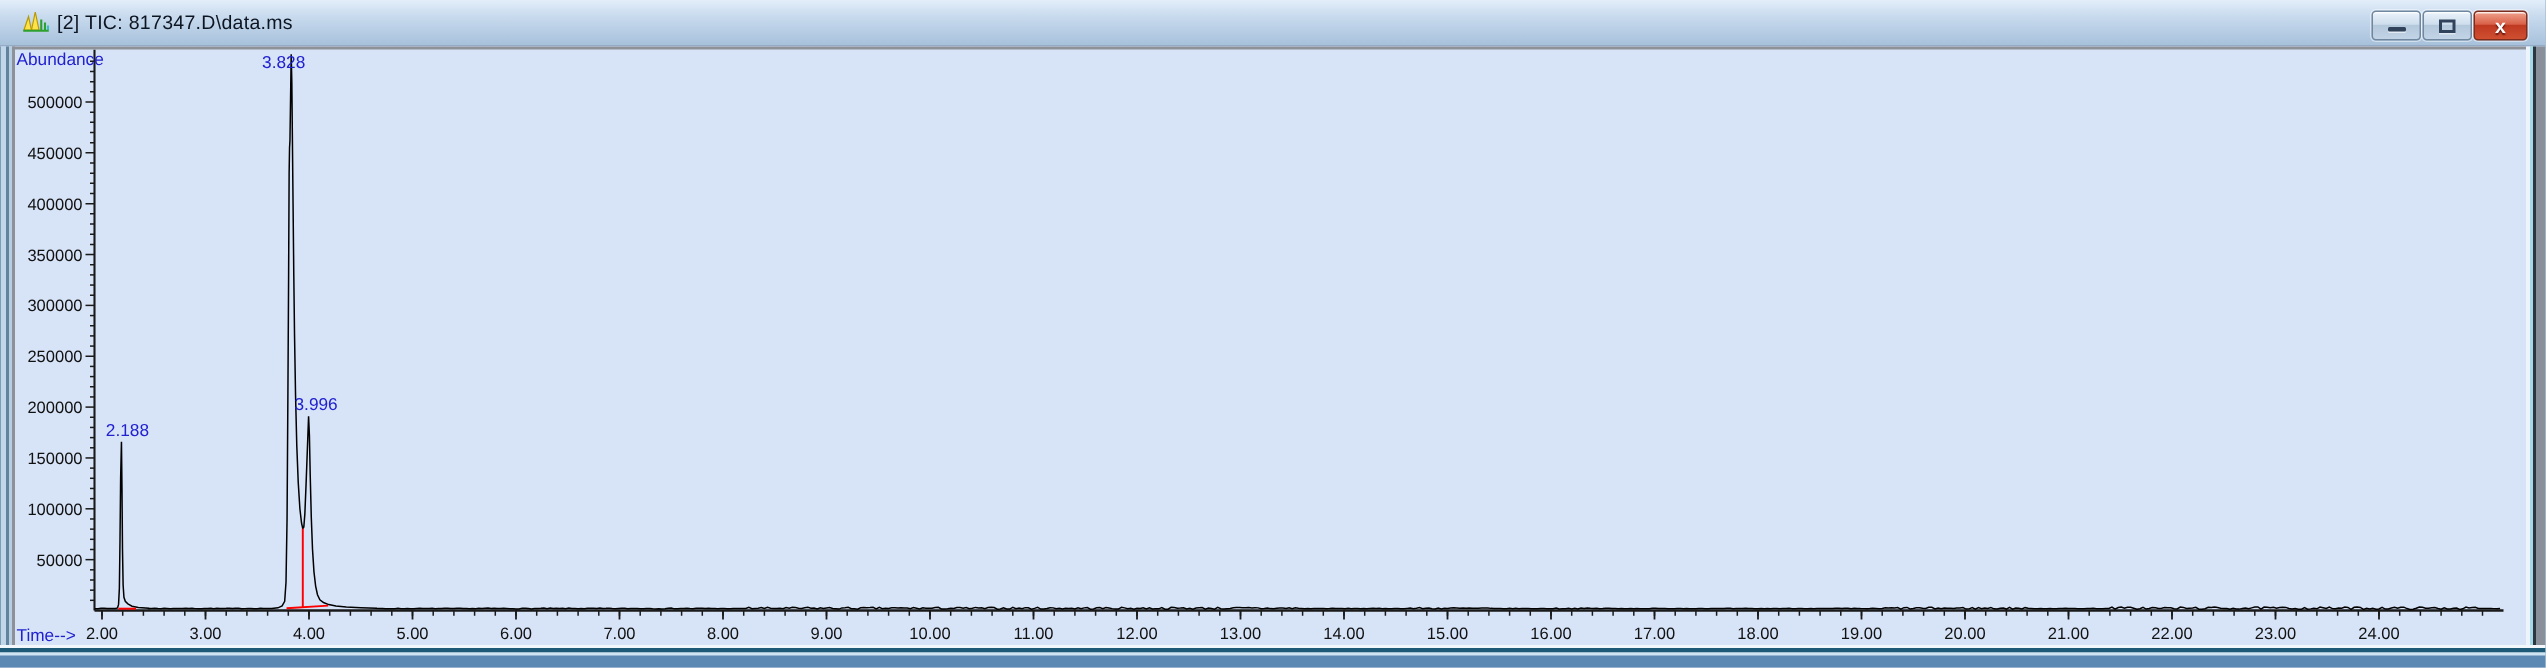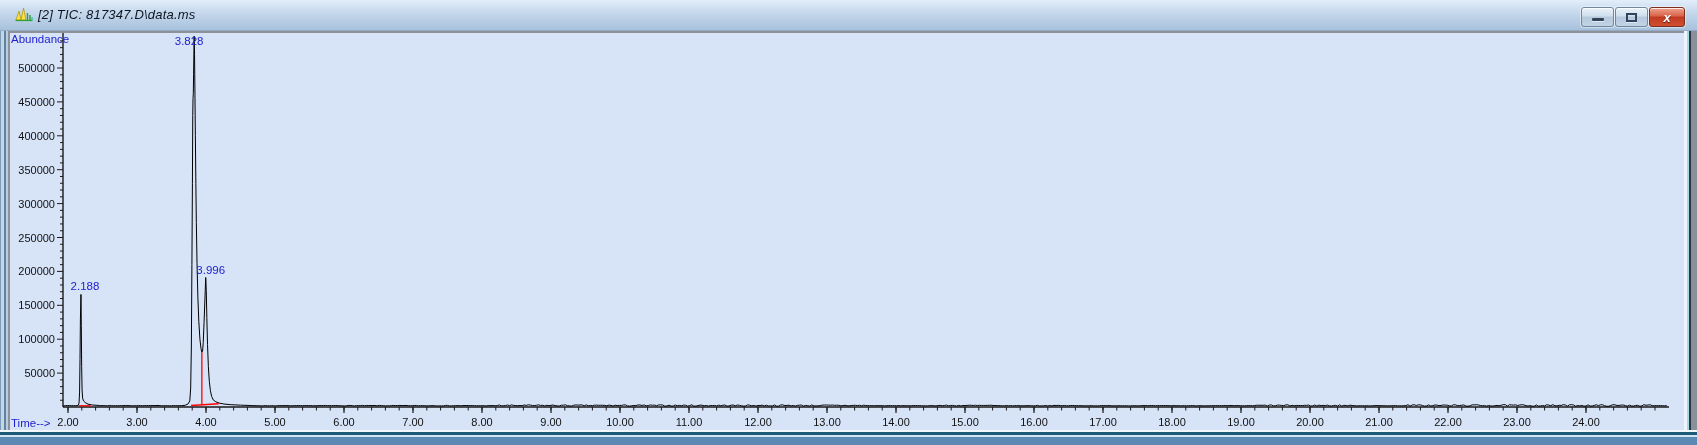--- a/index.html
+++ b/index.html
@@ -6,21 +6,20 @@
   body { background:#3a5a78; font-family:"Liberation Sans", sans-serif; }
   .window {
     position:relative; width:1697px; height:445px; overflow:hidden;
     background:#cfe0f2;
   }
   
   .titlebar {
     position:absolute; left:0; top:0; width:1697px; height:31px;
     background:linear-gradient(#e3eefa 0%, #c9dbee 35%, #b4cbe3 75%, #a8c1db 100%);
     border-bottom:1px solid #93abc6;
-    font-style:italic;
   }
   .app-icon { position:absolute; left:15px; top:6px; width:18px; height:18px; }
   .title-text {
     position:absolute; left:38px; top:7px; font-size:13px; color:#0d1522;
     white-space:nowrap; letter-spacing:0.2px;
   }
   .caption-buttons { position:absolute; right:12px; top:7px; display:flex; gap:1px; }
   .cap-btn {
     width:33px; height:20px; border:1px solid #70889f; border-radius:3px;
     background:linear-gradient(#e9f2fa 0%, #cfdeed 45%, #b4c8dc 50%, #c2d4e6 100%);

